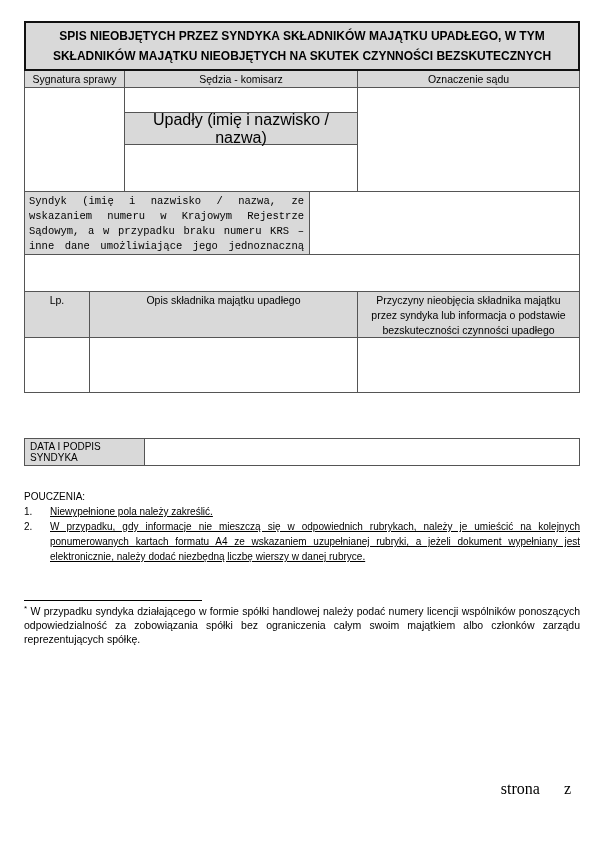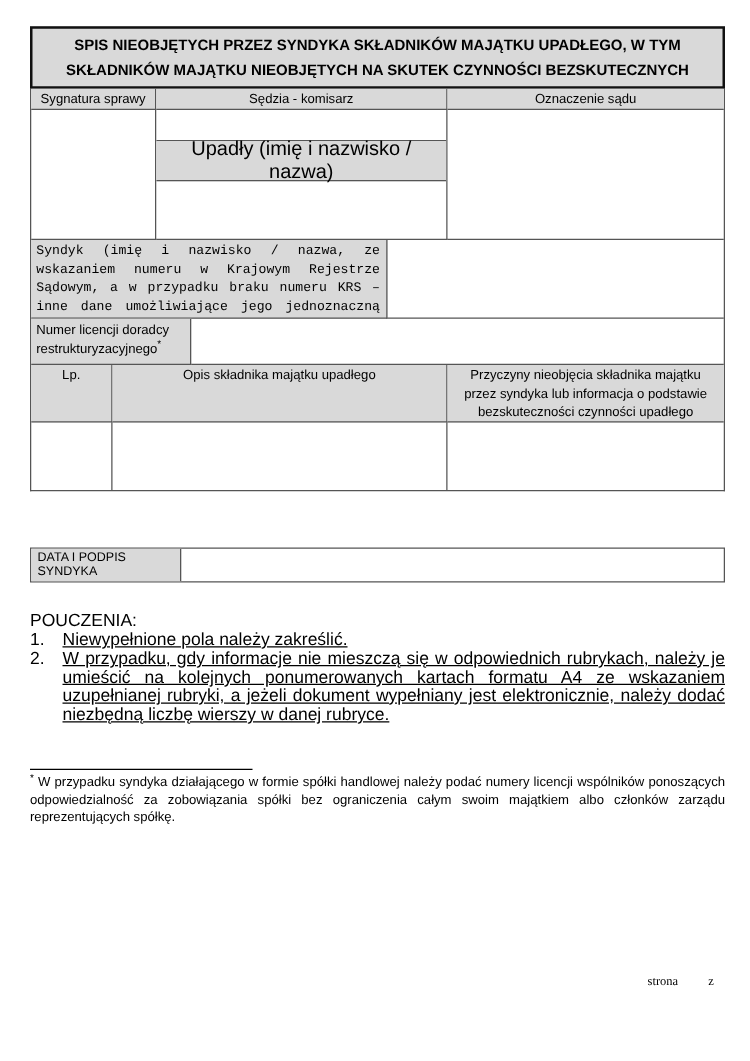--- a/index.html
+++ b/index.html
@@ -70,37 +70,37 @@
   .sig-row {
     margin-top:45px; border:1px solid #555; height:28px; display:flex;
   }
   .sig-label {
     width:120px; flex:none; background:#d9d9d9; border-right:1px solid #555;
     font-size:10px; display:flex; align-items:center; padding-left:5px;
   }
   .sig-field { flex:1; }
 
   
-  .pouczenia { margin-top:23px; font-size:14px; line-height:15px; }
+  .pouczenia { margin-top:23px; font-size:10px; line-height:15px; }
   .pouczenia-heading { margin-bottom:0; }
   .p-item { display:flex; }
   .p-num { width:26px; flex:none; }
   .p-text { flex:1; text-align:justify;text-decoration:underline; }
 
   
   .footnote-block { margin-top:36px; }
   .footnote-sep { width:178px; border-top:1px solid #000; }
   .footnote {
     margin-top:3px; font-size:10.5px; line-height:14px; text-align:justify;
   }
 
   
   .page-footer {
     position:absolute; top:780px; right:29px;
-    font-family:"Liberation Serif", serif; font-size:10px;
+    font-family:"Liberation Serif", serif; font-size:16px;
   }
   .page-footer .of-word { margin-left:24px; }
 </style>
 </head>
 <body>
 
 <div class="form-wrap">
 
   <div class="title-box">SPIS NIEOBJĘTYCH PRZEZ SYNDYKA SKŁADNIKÓW MAJĄTKU UPADŁEGO, W TYM SKŁADNIKÓW MAJĄTKU NIEOBJĘTYCH NA SKUTEK CZYNNOŚCI BEZSKUTECZNYCH</div>
 
@@ -121,21 +121,20 @@
       </div>
       <div class="cell h-vals w-col3"></div>
     </div>
 
     <div class="row">
       <div class="cell shaded h-syndyk w-syndyk-label syndyk-label">Syndyk (imię i nazwisko / nazwa, ze wskazaniem numeru w Krajowym Rejestrze Sądowym, a w przypadku braku numeru KRS – inne dane umożliwiające jego jednoznaczną identyfikację)</div>
       <div class="cell h-syndyk w-col3"></div>
     </div>
 
     <div class="row">
-      <div class="cell shaded h-lic w-lic-label lic-label"><span>Numer licencji doradcy restrukturyzacyjnego</span><sup class="fn-mark">*</sup></div>
       <div class="cell h-lic w-col3"></div>
     </div>
 
     <div class="row">
       <div class="cell shaded thead-cell h-thead w-lp">Lp.</div>
       <div class="cell shaded thead-cell h-thead w-opis">Opis składnika majątku upadłego</div>
       <div class="cell shaded thead-cell h-thead w-przyczyny">Przyczyny nieobjęcia składnika majątku przez syndyka lub informacja o podstawie bezskuteczności czynności upadłego</div>
     </div>
 
     <div class="row last">

